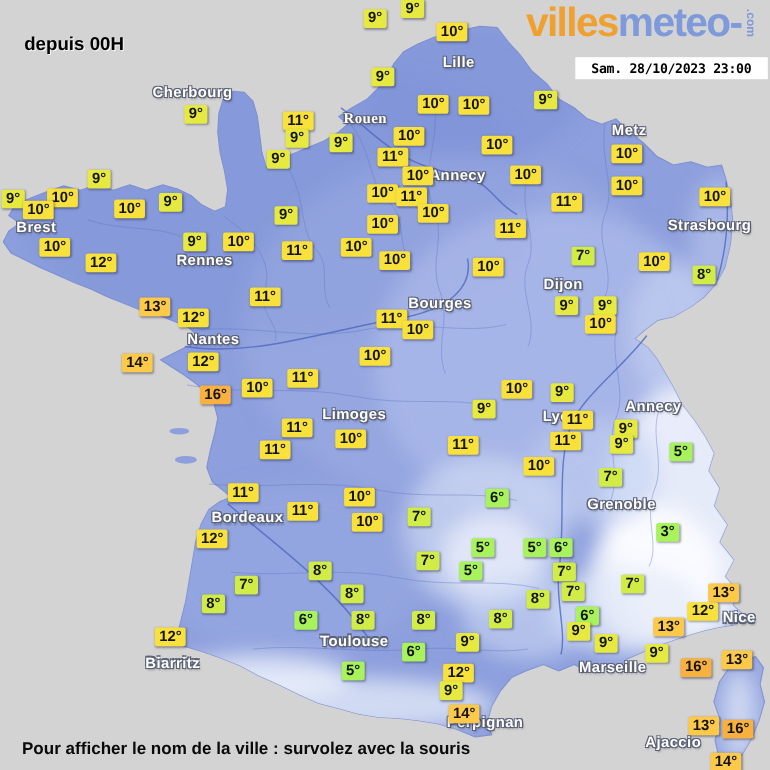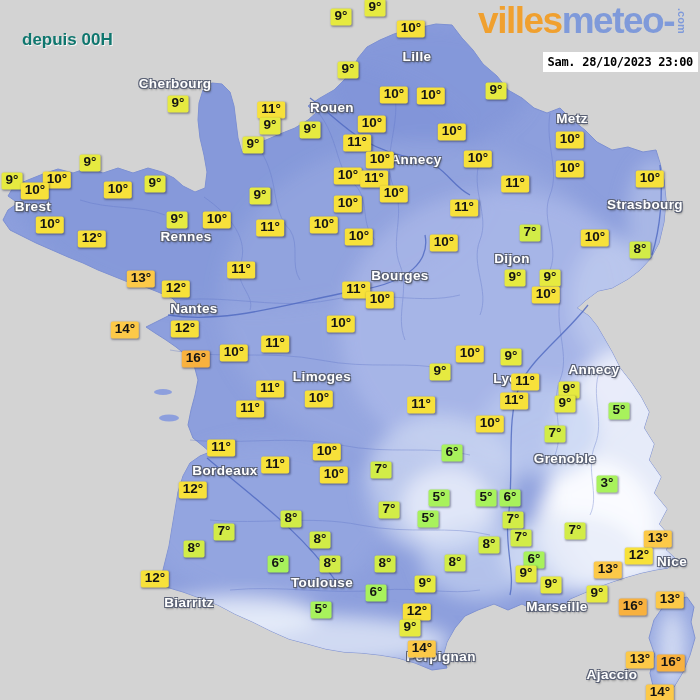--- a/index.html
+++ b/index.html
@@ -19,21 +19,21 @@
          font-size:23px;letter-spacing:.2px;text-shadow:1px 1px 0 rgba(255,255,255,.8)}
   #title .unit{font-size:17px}
   #subtitle{position:absolute;left:22px;top:30px;z-index:40;font-weight:bold;
             font-size:17px;text-shadow:1px 1px 0 rgba(255,255,255,.8)}
   #logo{position:absolute;right:12px;top:0px;z-index:40;font-weight:bold;
         font-size:37px;letter-spacing:-1.5px;display:flex;align-items:flex-start}
   #logo .com{font-size:11px;letter-spacing:0;writing-mode:vertical-rl;
              margin-top:8px;margin-left:2px;font-weight:bold}
   #datebadge{position:absolute;right:2px;top:52px;z-index:40;background:#ffffff;
              color:#000;font-family:"DejaVu Sans Mono",monospace;font-weight:bold;
-             font-size:12px;letter-spacing:-.3px;padding:3px 5px;white-space:nowrap}
+             font-size:12px;letter-spacing:-.3px;padding:3px 15px;white-space:nowrap}
   #caption{position:absolute;left:20px;top:672px;z-index:40;font-weight:bold;
            font-size:15.5px;color:#0a0a0a;white-space:nowrap}
 </style>
 </head>
 <body>
 
 <div id="stage">
 
   <svg id="map" width="700" height="700" viewBox="0 0 700 700">
     <defs>
@@ -121,36 +121,36 @@
       <path d="M168,315 C230,325 300,300 360,290 C410,282 430,260 425,235"></path>
       <path d="M207,458 C250,495 300,530 335,580"></path>
       <path d="M588,305 C565,335 530,360 520,385 C505,420 515,470 508,520 C505,545 515,575 510,595"></path>
       <path d="M660,165 C663,195 661,225 652,255"></path>
     </g>
   </svg>
 
   <div style="position:absolute;inset:0;z-index:20">
       <div class="city" style="left: 175px; top: 84px;">Cherbourg</div>
       <div class="city" style="left: 417px; top: 57px;">Lille</div>
-      <div class="city" style="left: 332px; top: 108px;">Rouen</div>
+      <div class="city" style="left: 332px; top: 108px; font-family: Liberation Serif, serif;">Rouen</div>
       <div class="city" style="left: 572px; top: 119px;">Metz</div>
       <div class="city" style="left: 416px; top: 160px;">Annecy</div>
       <div class="city" style="left: 33px; top: 207px;">Brest</div>
       <div class="city" style="left: 645px; top: 205px;">Strasbourg</div>
       <div class="city" style="left: 186px; top: 237px;">Rennes</div>
       <div class="city" style="left: 512px; top: 259px;">Dijon</div>
       <div class="city" style="left: 400px; top: 276px;">Bourges</div>
       <div class="city" style="left: 194px; top: 309px;">Nantes</div>
       <div class="city" style="left: 594px; top: 370px;">Annecy</div>
       <div class="city" style="left: 322px; top: 377px;">Limoges</div>
       <div class="city" style="left: 510px; top: 379px;">Lyon</div>
       <div class="city" style="left: 565px; top: 459px;">Grenoble</div>
       <div class="city" style="left: 225px; top: 471px;">Bordeaux</div>
       <div class="city" style="left: 322px; top: 583px;">Toulouse</div>
-      <div class="city" style="left: 157px; top: 603px; margin-left: 32px;">Biarritz</div>
+      <div class="city" style="left: 157px; top: 603px;">Biarritz</div>
       <div class="city" style="left: 557px; top: 607px;">Marseille</div>
       <div class="city" style="left: 672px; top: 562px;">Nice</div>
       <div class="city" style="left: 441px; top: 657px;">Perpignan</div>
       <div class="city" style="left: 612px; top: 675px;">Ajaccio</div>
     </div>
   <div style="position:absolute;inset:0;z-index:30">
       <div class="temp" style="left: 341px; top: 17px; background: rgb(230, 234, 64);">9°</div>
       <div class="temp" style="left: 375px; top: 8px; background: rgb(230, 234, 64);">9°</div>
       <div class="temp" style="left: 411px; top: 29px; background: rgb(247, 225, 58);">10°</div>
       <div class="temp" style="left: 348px; top: 70px; background: rgb(230, 234, 64);">9°</div>
@@ -261,23 +261,24 @@
       <div class="temp" style="left: 633px; top: 607px; background: rgb(248, 177, 62);">16°</div>
       <div class="temp" style="left: 321px; top: 610px; background: rgb(168, 242, 92);">5°</div>
       <div class="temp" style="left: 417px; top: 612px; background: rgb(247, 225, 58);">12°</div>
       <div class="temp" style="left: 410px; top: 628px; background: rgb(230, 234, 64);">9°</div>
       <div class="temp" style="left: 422px; top: 649px; background: rgb(252, 201, 72);">14°</div>
       <div class="temp" style="left: 640px; top: 660px; background: rgb(252, 201, 72);">13°</div>
       <div class="temp" style="left: 671px; top: 663px; background: rgb(248, 177, 62);">16°</div>
       <div class="temp" style="left: 660px; top: 693px; background: rgb(252, 201, 72);">14°</div>
     </div>
 
-  <div id="subtitle" style="color: #0f766e;">depuis 00H</div>
+  <div id="subtitle" style="color: #000000;">depuis 00H</div>
 
   <div id="logo">
     <span style="color: rgb(240, 160, 47);">villes</span>
     <span style="color: rgb(127, 154, 218);">meteo-</span>
     <span class="com" style="color: rgb(127, 154, 218);">.com</span>
   </div>
 
   <div id="datebadge">Sam. 28/10/2023 23:00</div>
 
+  <div id="caption">Pour afficher le nom de la ville : survolez avec la souris</div>
 </div>
 
 </body></html>

